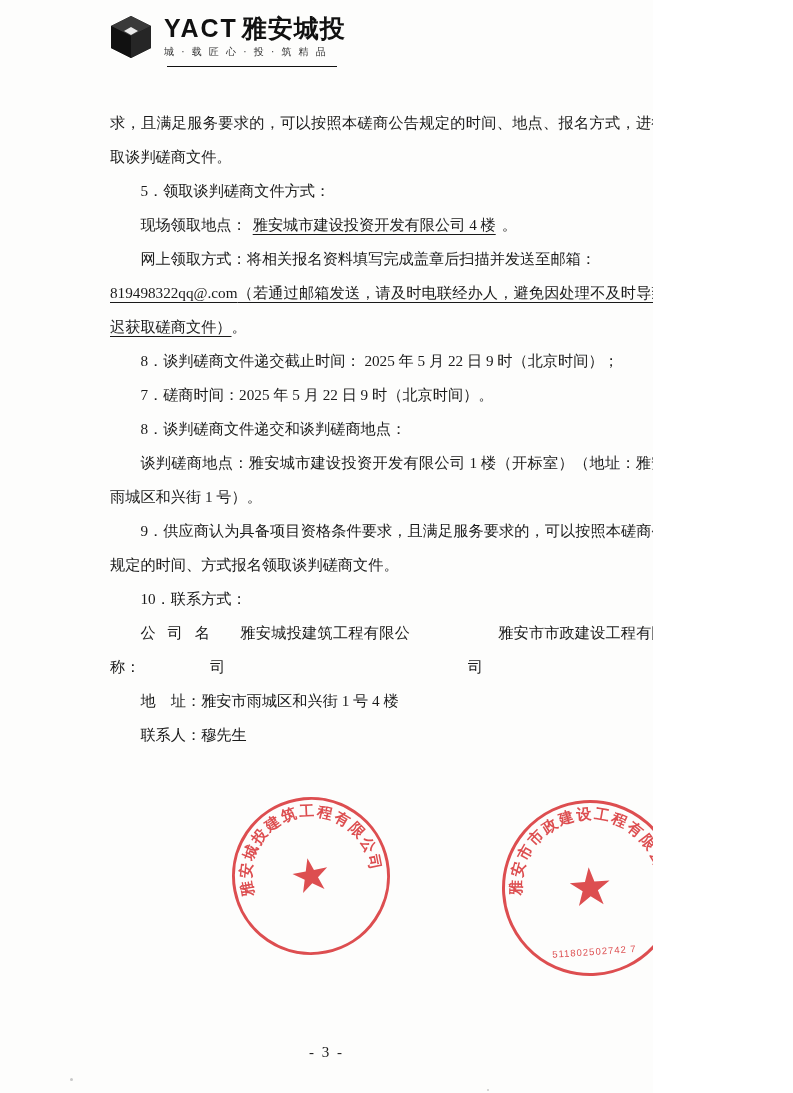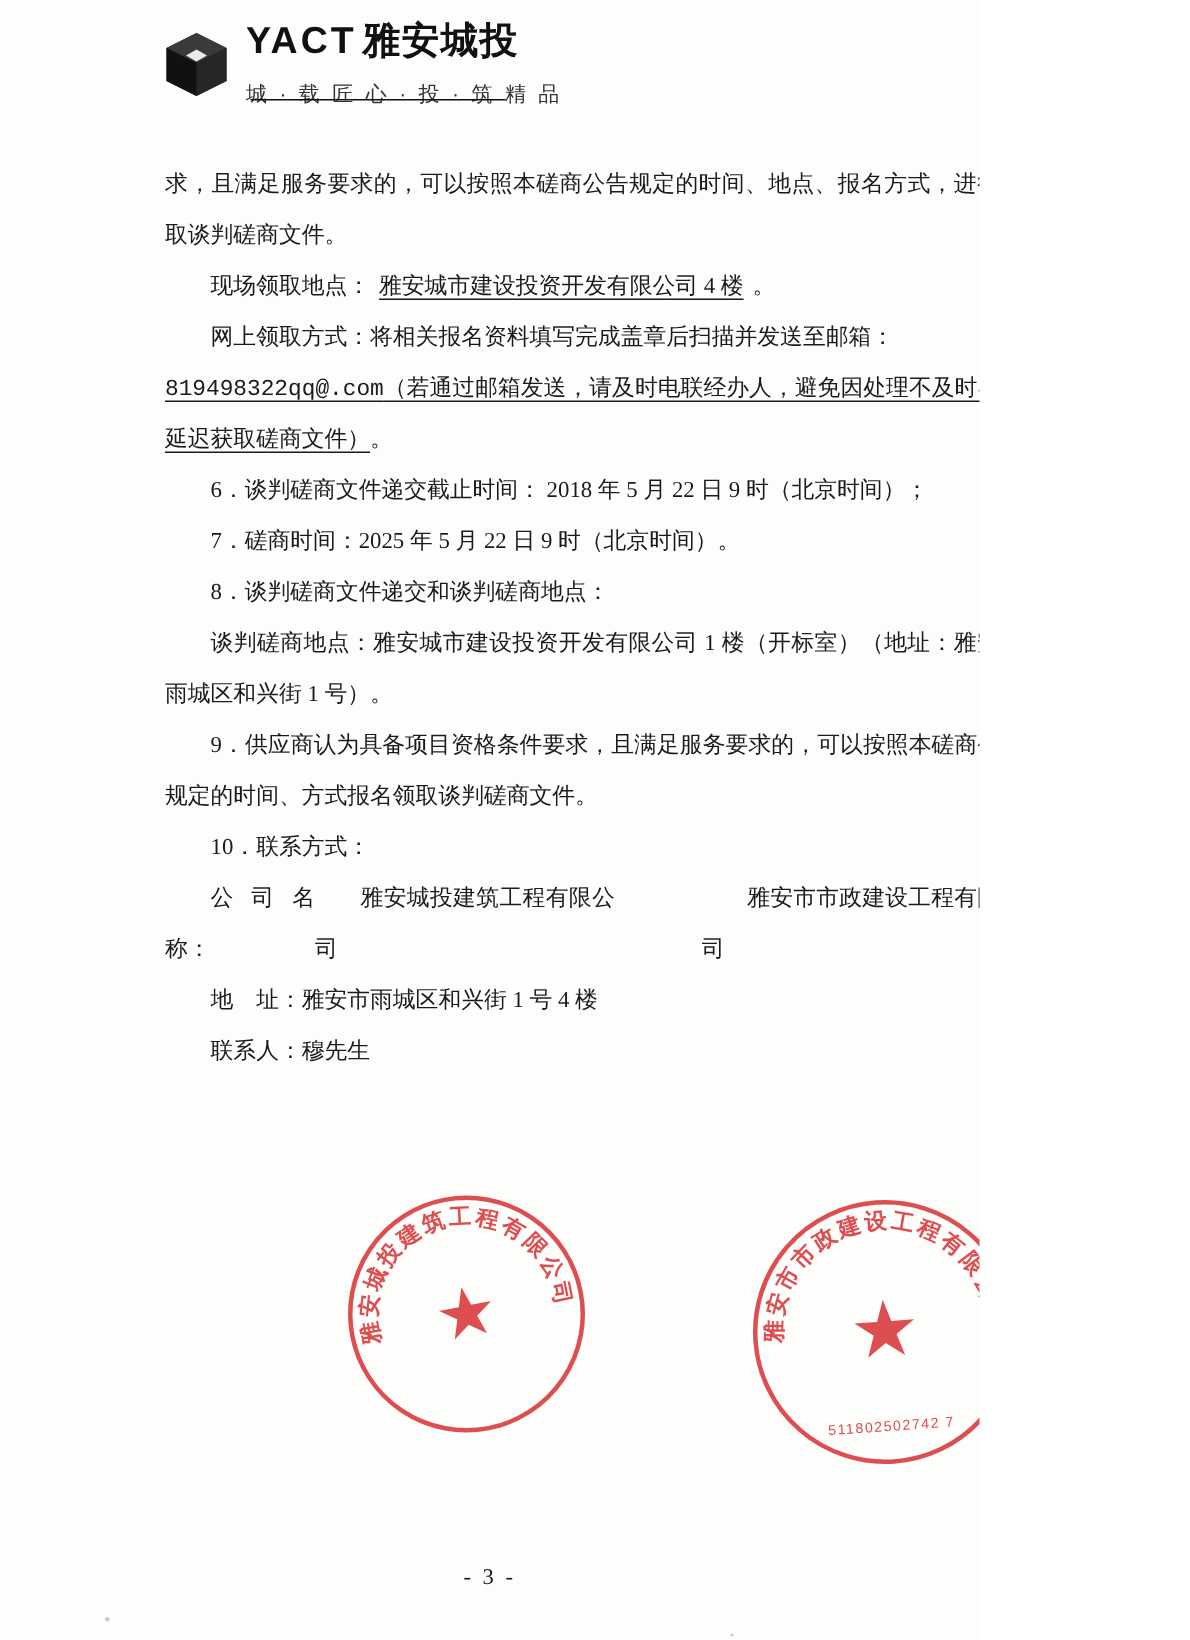--- a/index.html
+++ b/index.html
@@ -46,24 +46,24 @@
     color: #111;
     line-height: 1.05;
     white-space: nowrap;
   }
   .logo-main .yact {
     letter-spacing: 2px;
     margin-right: 4px;
   }
   .logo-sub {
     font-family: "Liberation Sans", sans-serif;
-    font-size: 14px;
+    font-size: 10px;
     letter-spacing: 2.2px;
     color: #333;
-    margin-top: 14px;
+    margin-top: 3px;
     white-space: nowrap;
   }
   .logo-rule {
     position: absolute;
     top: 66px;
     left: 167px;
     width: 170px;
     height: 1px;
     background: #111;
   }
@@ -90,21 +90,21 @@
     padding: 0 6px;
     margin-top: 30px;
   }
   .u-long {
     text-decoration: underline;
     text-underline-offset: 4px;
   }
   .mail {
     text-decoration: underline;
     text-underline-offset: 4px;
-    font-family: Liberation Mono, monospace;
+    font-family: Liberation Serif, serif;
   }
   
   .contact-line {
     display: flex;
   }
   .contact-second {
     margin-left: 58px;
   }
   
   .page-number {
@@ -236,33 +236,34 @@
       </div>
       <div class="logo-sub">城 · 载 匠 心 · 投 · 筑 精 品</div>
     </div>
   </div>
   <div class="logo-rule"></div>
 
   <div class="content">
 
     <p class="p">求，且满足服务要求的，可以按照本磋商公告规定的时间、地点、报名方式，进行领取谈判磋商文件。</p>
 
+    <p class="p indent">5．领取谈判磋商文件方式：</p>
 
     <p class="p indent">
       <span>现场领取地点：</span><span class="u-field">雅安城市建设投资开发有限公司 4 楼</span><span>。</span>
     </p>
 
     <p class="p indent">
       <span>网上领取方式：</span><span>将相关报名资料填写完成盖章后扫描并发送至邮箱：</span>
     </p>
     <p class="p">
       <span class="mail">819498322qq@.com</span><span class="u-long">（若通过邮箱发送，请及时电联经办人，避免因处理不及时导致延迟获取磋商文件）</span><span>。</span>
     </p>
 
-    <p class="p indent">6．谈判磋商文件递交截止时间： 2018 年 5 月 22 日 9 时（北京时间）；</p>
+    <p class="p indent">8．谈判磋商文件递交截止时间： 2025 年 5 月 22 日 9 时（北京时间）；</p>
     <p class="p indent">7．磋商时间：2025 年 5 月 22 日 9 时（北京时间）。</p>
     <p class="p indent">8．谈判磋商文件递交和谈判磋商地点：</p>
     <p class="p indent">谈判磋商地点：雅安城市建设投资开发有限公司 1 楼（开标室）（地址：雅安市雨城区和兴街 1 号）。</p>
     <p class="p indent">9．供应商认为具备项目资格条件要求，且满足服务要求的，可以按照本磋商公告规定的时间、方式报名领取谈判磋商文件。</p>
     <p class="p indent">10．联系方式：</p>
 
     <p class="p indent contact-line">
       <span>公司名称：</span>
         <span>雅安城投建筑工程有限公司</span>
         <span class="contact-second">雅安市市政建设工程有限公司</span>

